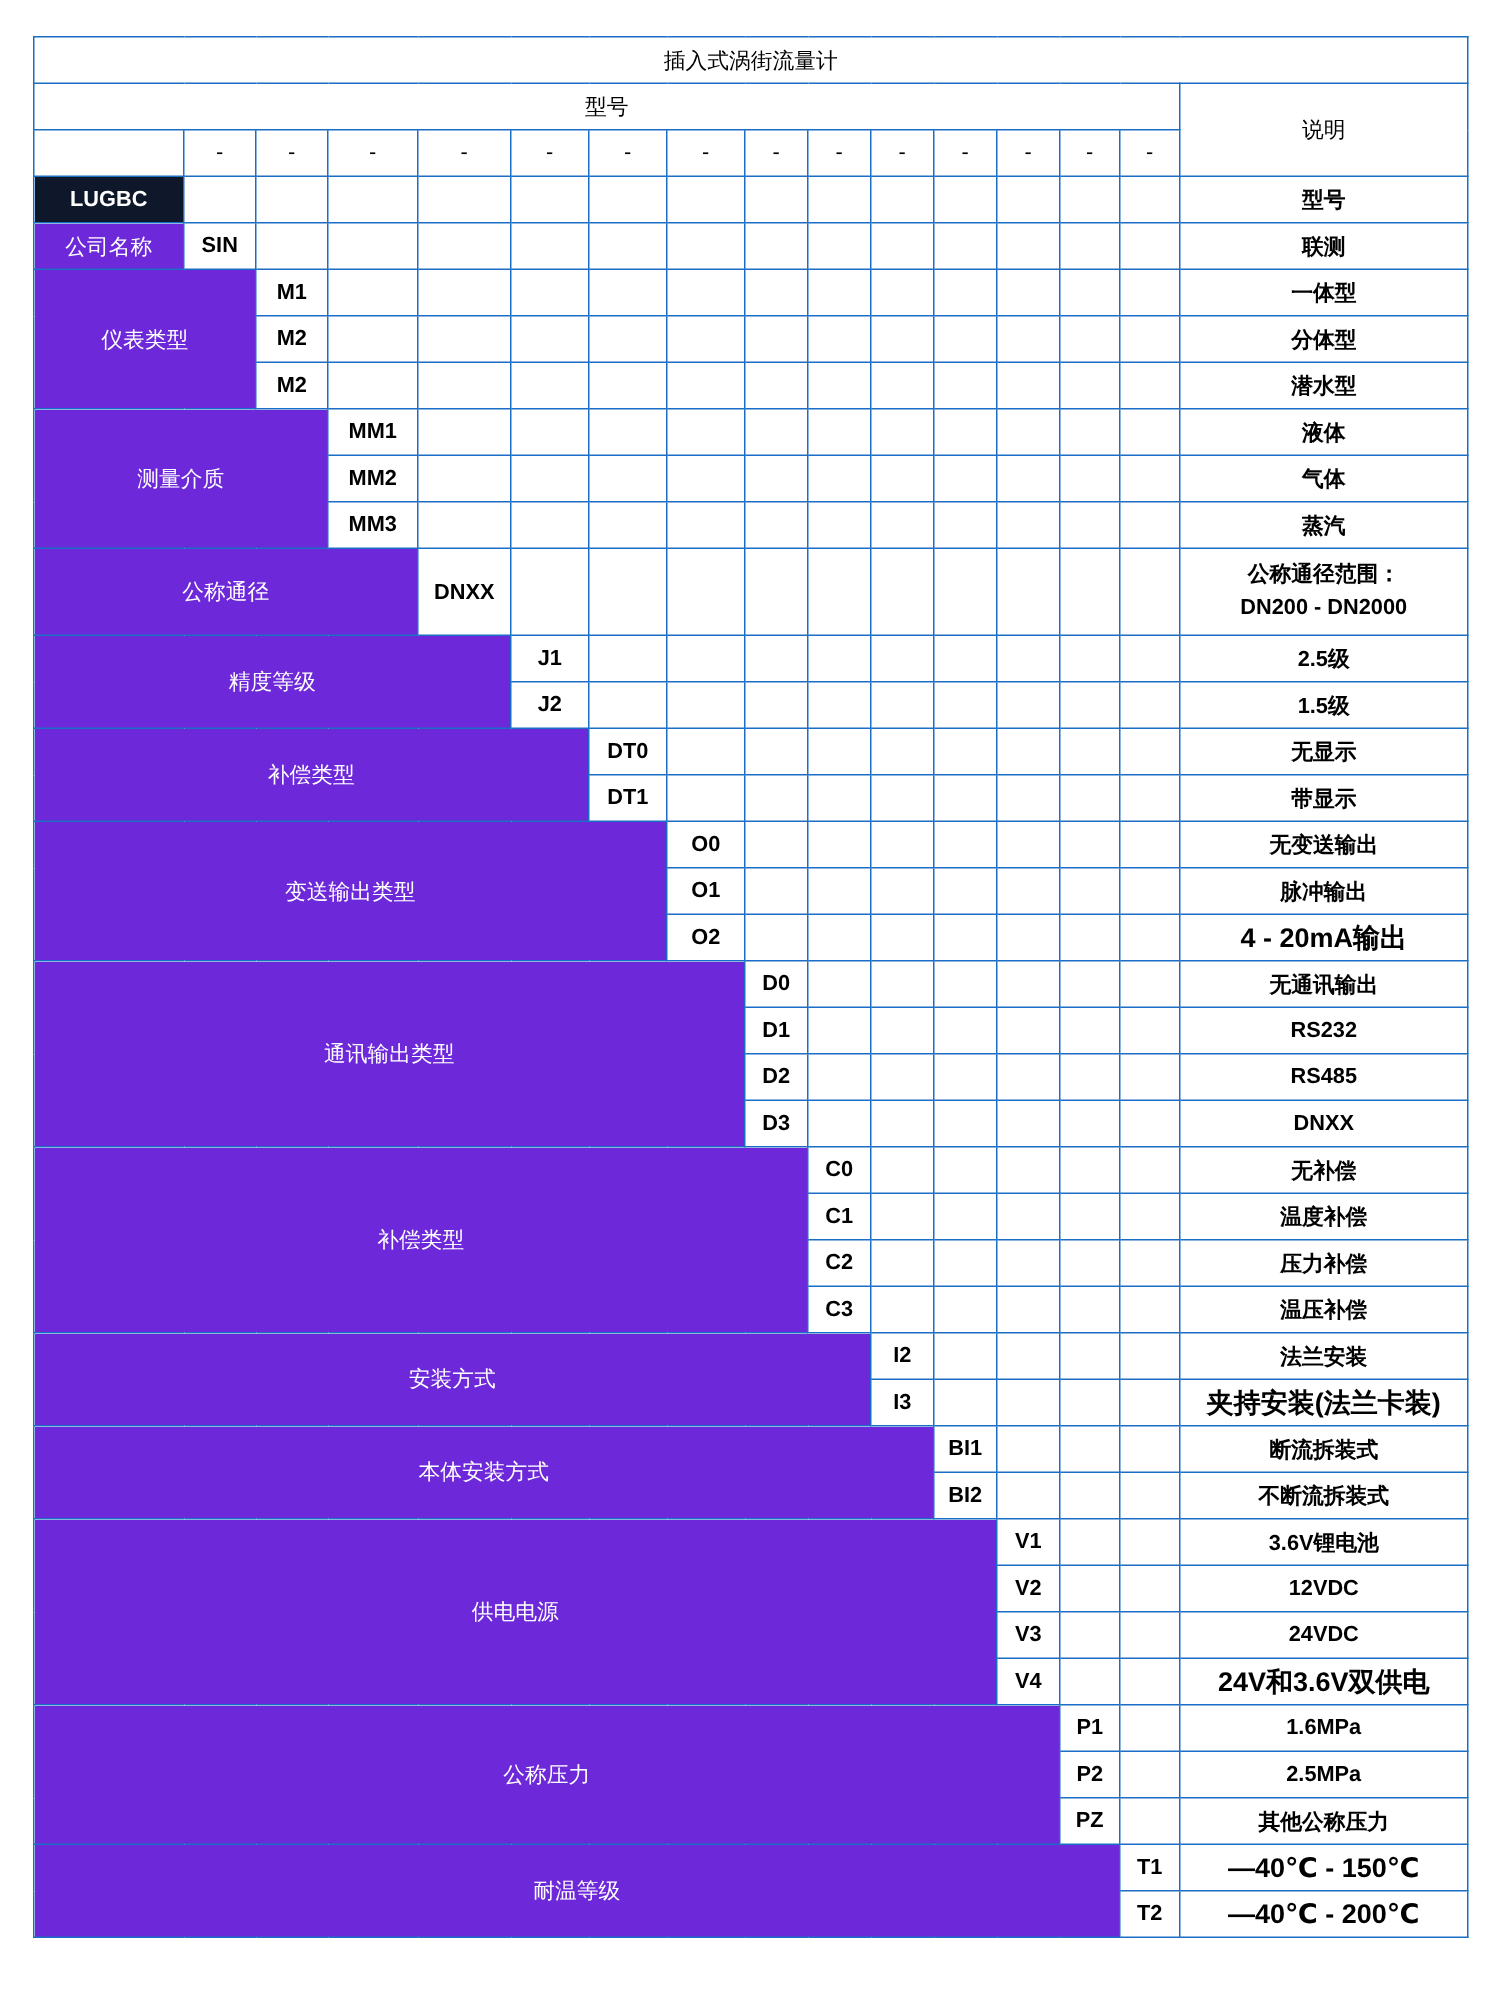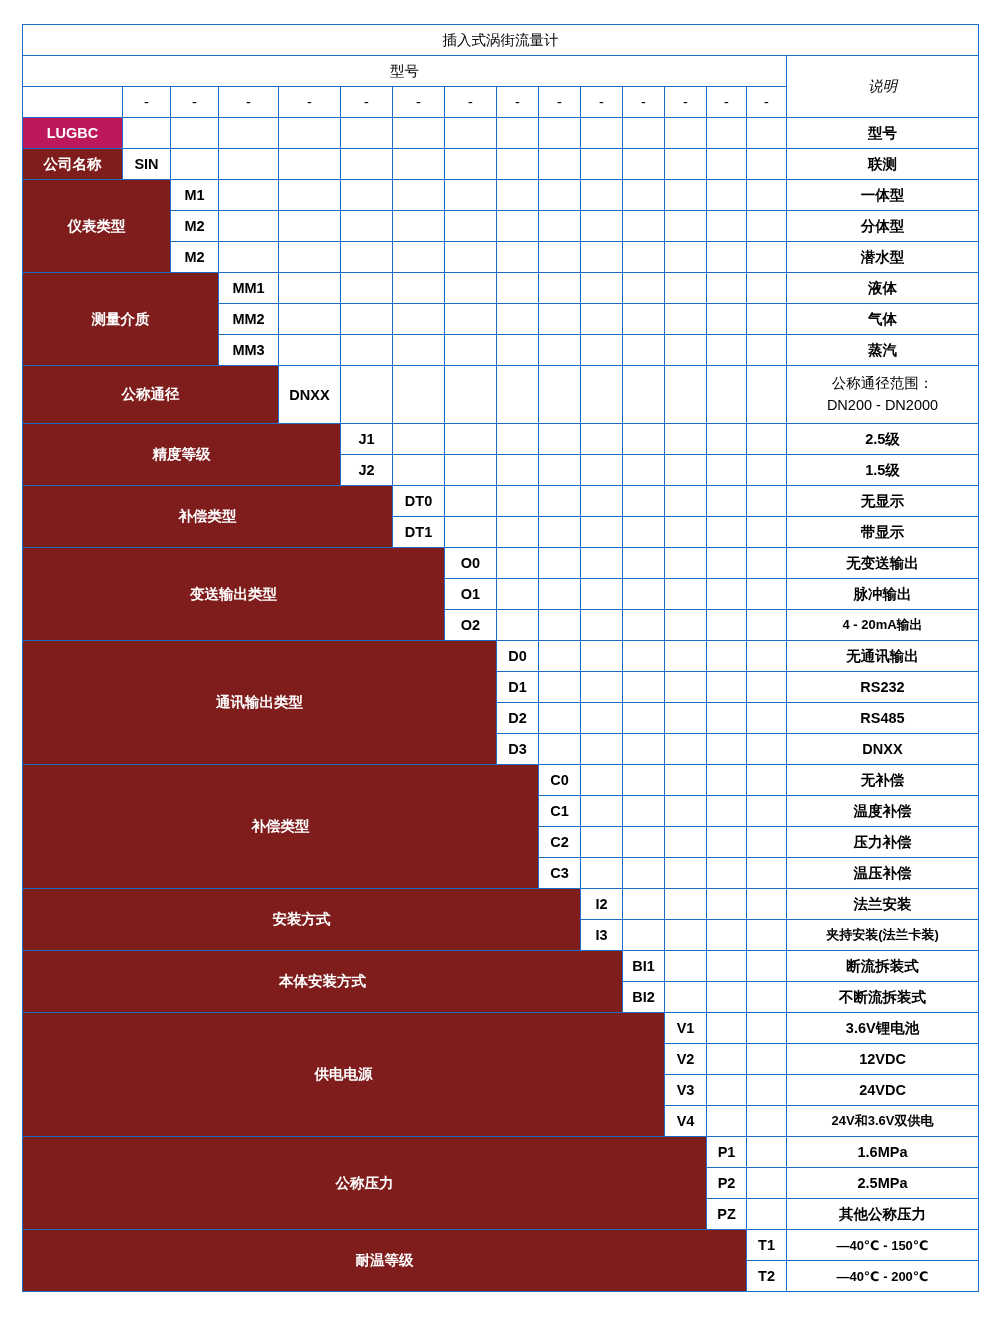--- a/index.html
+++ b/index.html
@@ -57,52 +57,51 @@
     font-size: 17px;
     height: 38px;
     font-weight: normal;
   }
   .hdr-model {
     font-size: 15px;
     height: 34px;
   }
   .hdr-desc {
     font-size: 15px;
-    font-style: italic;
   }
   .dash {
     font-size: 15px;
     height: 28px;
   }
   .blue {
-    background: #be185d;
+    background: #0f172a;
     color: #ffffff;
     font-weight: bold;
   }
   .blue-left {
-    background: #7f1d1d;
+    background: #6d28d9;
     color: #ffffff;
-    font-weight: bold;
+    font-weight: normal;
     font-size: 15px;
   }
   .codecell {
     font-weight: bold;
     font-size: 14.5px;
   }
   .desccell {
     font-weight: bold;
     font-size: 14px;
   }
   .desccell.small {
-    font-size: 13px;
+    font-size: 18px;
   }
   .two-line {
     white-space: normal;
     line-height: 1.45;
-    font-weight: normal;
+    font-weight: bold;
     font-size: 14px;
   }
   .empty { background: #ffffff; }
 </style>
 </head>
 <body>
 
 <div id="wrap">
   <table class="spec">
     <colgroup>

